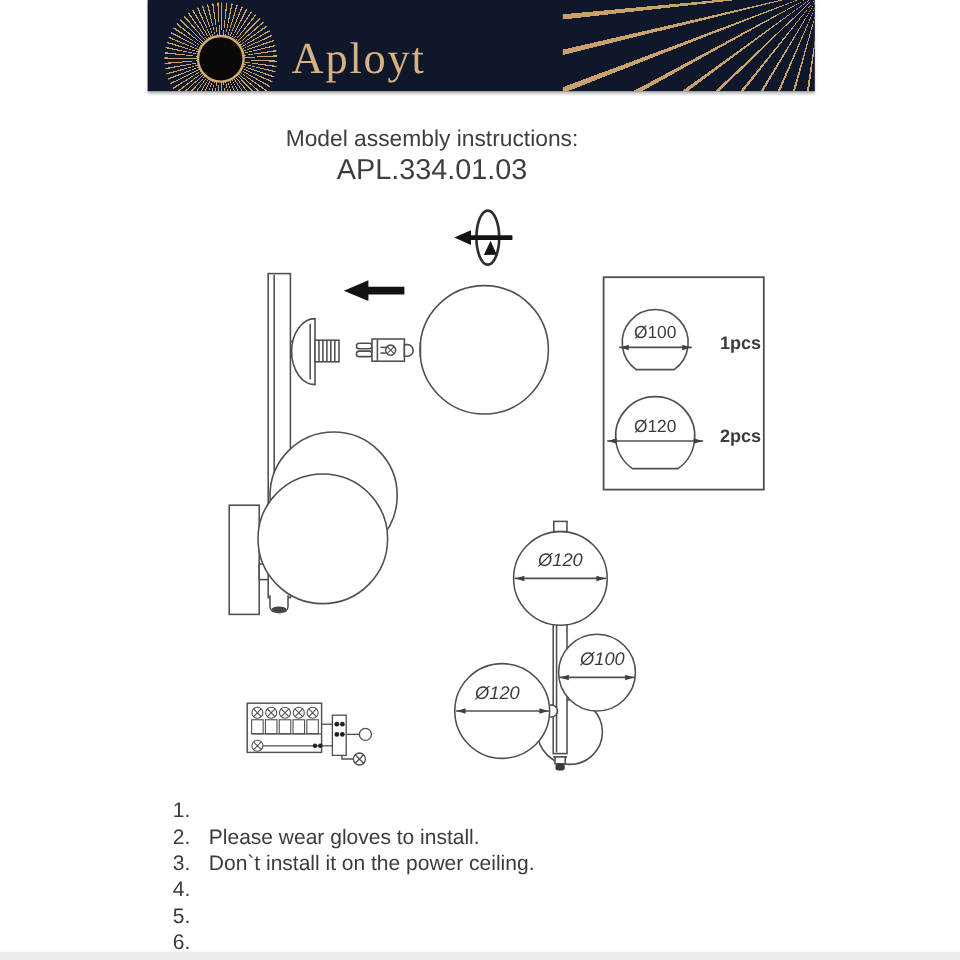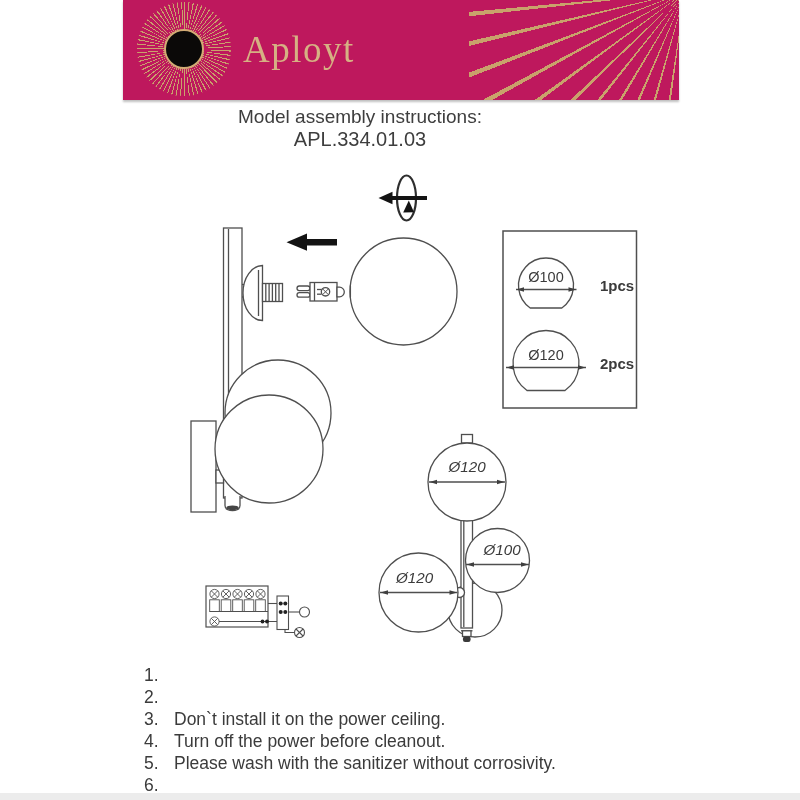--- a/index.html
+++ b/index.html
@@ -1,32 +1,32 @@
 <!DOCTYPE html>
 <html><head>
 <meta charset="utf-8">
 <style>
   html,body{margin:0;padding:0;width:800px;height:800px;background:#ffffff;overflow:hidden;
             font-family:"Liberation Sans",sans-serif;}
   .abs{position:absolute;}
   
-  #banner{left:123px;top:0;width:556px;height:100px;background:#be185d;overflow:hidden;
+  #banner{left:123px;top:0;width:556px;height:76px;background:#0f172a;overflow:hidden;
           box-shadow:0 2px 2px rgba(0,0,0,.25);}
   #starburst{left:14px;top:2px;width:94px;height:94px;border-radius:50%;
      background:repeating-conic-gradient(#c9a26b 0deg 1.4deg,transparent 1.4deg 5.4deg);}
   #starcore{left:41px;top:29px;width:36px;height:36px;border-radius:50%;
      background:#0b0908;border:2px solid #d2aa74;}
   #logotext{left:120px;top:0;height:100px;line-height:100px;font-family:"Liberation Serif",serif;
      font-size:37px;letter-spacing:1.5px;color:#d6b183;}
   #rays{right:0;top:0;width:210px;height:100px;
      background:repeating-conic-gradient(from 180deg at 103% -8%,#c9a26b 0deg 1.15deg,transparent 1.15deg 7.6deg);}
   
   .title-line{left:0;width:720px;text-align:center;color:#3e3e3e;}
   #title1{top:106px;font-size:19px;}
-  #title2{top:128px;font-size:20px;}
+  #title2{top:128px;font-size:24px;}
   
   #diagram{left:0;top:0;width:800px;height:800px;}
   
   #instructions{left:144px;top:664px;width:560px;color:#3b3b3b;font-size:17.5px;}
   .instr-row{display:flex;height:22px;line-height:22px;}
   .instr-num{width:30px;flex:0 0 30px;}
   #bottom-edge{left:0;top:793px;width:800px;height:7px;background:#ececec;}
 </style>
 </head>
 <body>
@@ -182,31 +182,30 @@
     </g>
   </g>
 </svg>
 
 <div id="instructions" class="abs">
   <div class="instr-row">
     <span class="instr-num">1.</span>
   </div>
   <div class="instr-row">
     <span class="instr-num">2.</span>
+    <span class="instr-txt">Please wear gloves to install.</span>
   </div>
   <div class="instr-row">
     <span class="instr-num">3.</span>
     <span class="instr-txt">Don`t install it on the power ceiling.</span>
   </div>
   <div class="instr-row">
     <span class="instr-num">4.</span>
-    <span class="instr-txt">Turn off the power before cleanout.</span>
   </div>
   <div class="instr-row">
     <span class="instr-num">5.</span>
-    <span class="instr-txt">Please wash with the sanitizer without corrosivity.</span>
   </div>
   <div class="instr-row">
     <span class="instr-num">6.</span>
   </div>
 </div>
 
 <div id="bottom-edge" class="abs"></div>
 
 </body></html>

